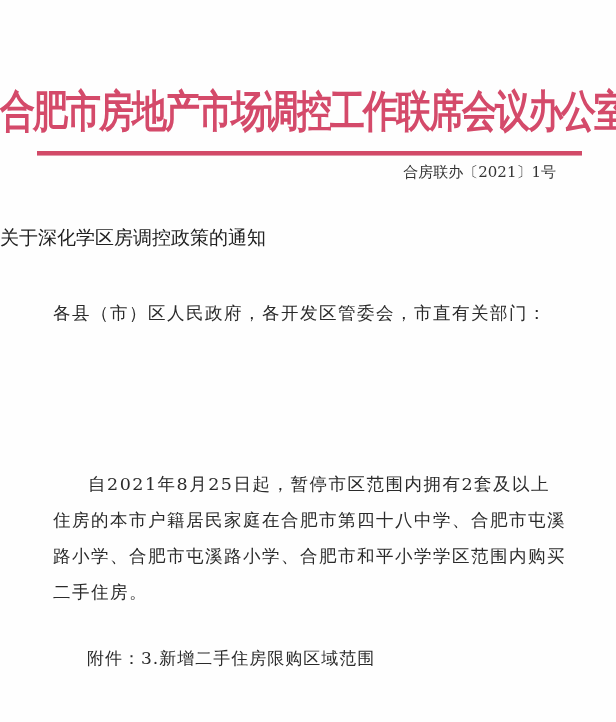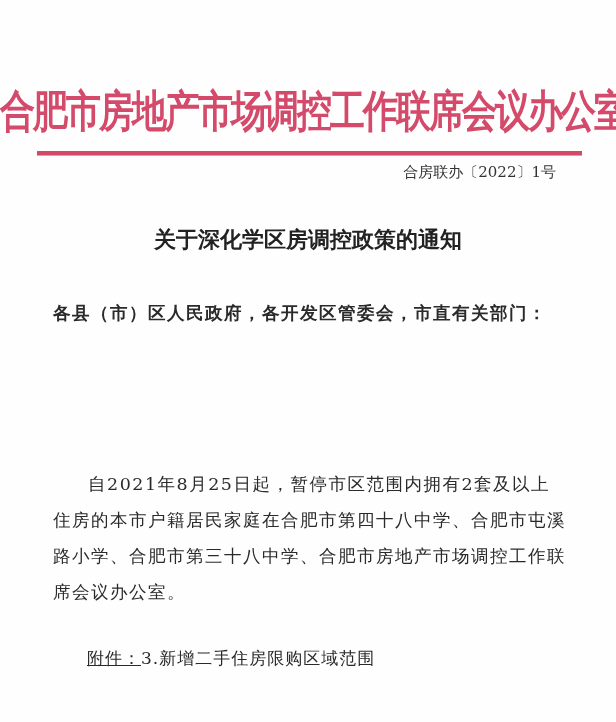--- a/index.html
+++ b/index.html
@@ -52,82 +52,79 @@
       top: 163px;
       font-size: 15px;
       color: #333;
       white-space: nowrap;
     }
     .doc-title {
       position: absolute;
       left: 0;
       top: 225px;
       width: 616px;
-      text-align: center;
-      font-weight: bold;
-      font-size: 22px;
+      font-weight: normal;
+      font-size: 19px;
       color: #222;
       white-space: nowrap;
     }
     .body-text {
       position: absolute;
       left: 53px;
       width: 515px;
       font-size: 17.5px;
       line-height: 36px;
       color: #2a2a2a;
       letter-spacing: 1.5px;
     }
     .salutation {
       top: 295px;
       white-space: nowrap;
-      font-weight: bold;
     }
     .para1 {
       top: 330px;
       text-indent: 35px;
     }
     .para2 {
       top: 466px;
       text-indent: 35px;
     }
     .attachments {
       position: absolute;
       left: 87px;
       top: 640px;
       font-size: 17px;
       line-height: 36px;
       color: #2a2a2a;
       letter-spacing: 1px;
     }
     .attachments .label {
       display: inline-block;
-      text-decoration: underline;
     }
     .attachments .item2 {
       padding-left: 47px;
     }
   </style>
 </head>
 <body>
 
 <div class="page">
 
   <div class="org-header">合肥市房地产市场调控工作联席会议办公室</div>
 
   <div class="red-rule"></div>
 
-  <div class="doc-number">合房联办〔2022〕1号</div>
+  <div class="doc-number">合房联办〔2021〕1号</div>
 
   <div class="doc-title">关于深化学区房调控政策的通知</div>
 
   <div class="body-text salutation">各县（市）区人民政府，各开发区管委会，市直有关部门：</div>
 
 
-  <div class="body-text para2">自2021年8月25日起，暂停市区范围内拥有2套及以上住房的本市户籍居民家庭在合肥市第四十八中学、合肥市屯溪路小学、合肥市第三十八中学、合肥市房地产市场调控工作联席会议办公室。</div>
+  <div class="body-text para2">自2021年8月25日起，暂停市区范围内拥有2套及以上住房的本市户籍居民家庭在合肥市第四十八中学、合肥市屯溪路小学、合肥市屯溪路小学、合肥市和平小学学区范围内购买二手住房。</div>
 
   <div class="attachments">
     <div>
       <span class="label">附件：</span><span>3.新增二手住房限购区域范围</span>
     </div>
   </div>
 
 </div>
 
 </body></html>

